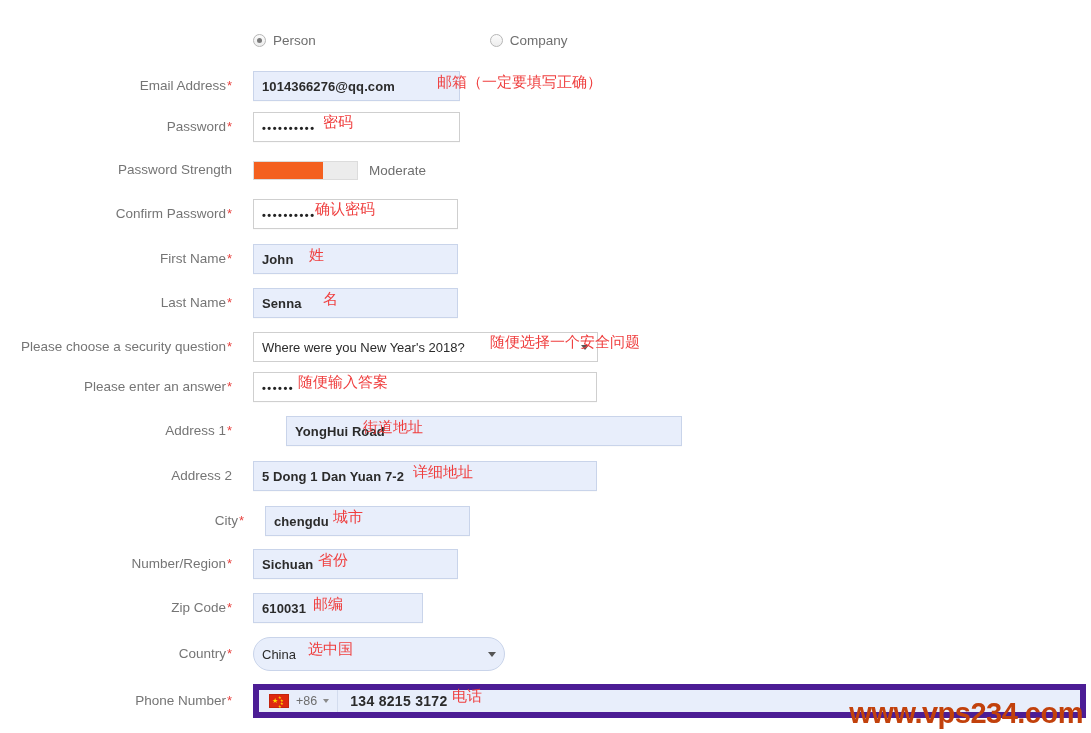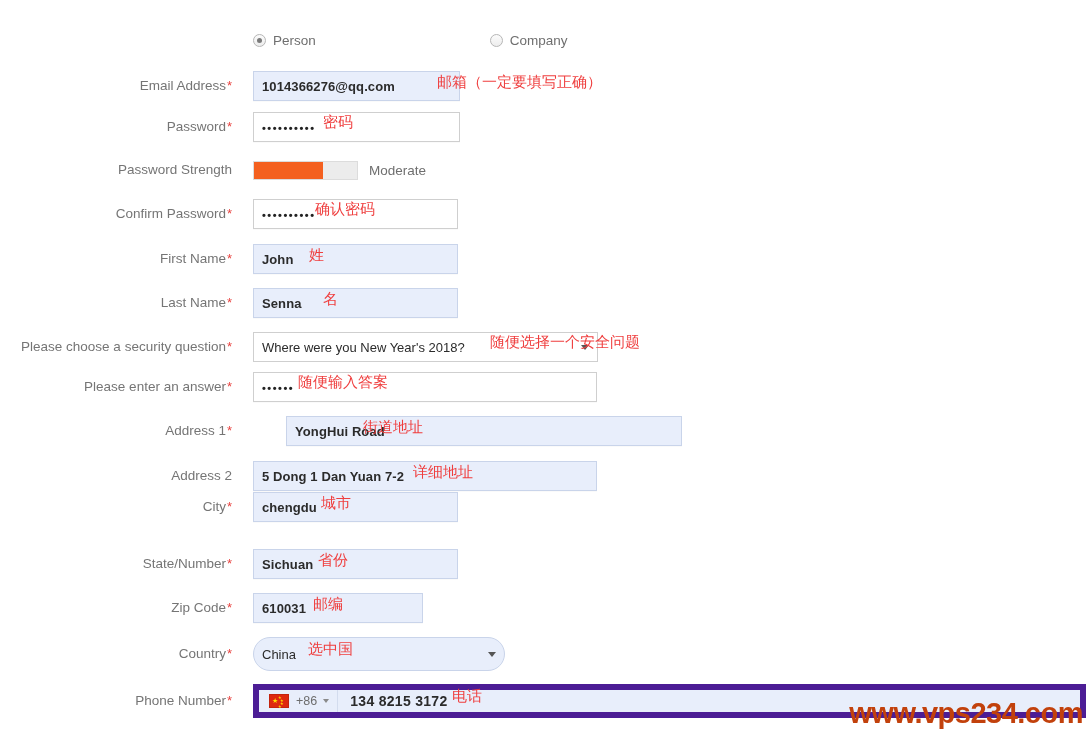--- a/index.html
+++ b/index.html
@@ -359,32 +359,32 @@
   <div class="row" style="top:461px;">
     <div class="label">Address 2</div>
     <div class="control">
       <div class="tbox autofill" style="width:344px;">
         <span class="val">5 Dong 1 Dan Yuan 7-2</span>
       </div>
       <span class="anno" style="left:160px;top:2px;">详细地址</span>
     </div>
   </div>
 
-  <div class="row" style="top:492px;">
+  <div class="row" style="top:506px;padding-left:12px;">
     <div class="label"><span>City</span><span class="req">*</span></div>
     <div class="control">
       <div class="tbox autofill" style="width:205px;">
         <span class="val">chengdu</span>
       </div>
       <span class="anno" style="left:68px;top:2px;">城市</span>
     </div>
   </div>
 
   <div class="row" style="top:549px;">
-    <div class="label"><span>State/Number</span><span class="req">*</span></div>
+    <div class="label"><span>Number/Region</span><span class="req">*</span></div>
     <div class="control">
       <div class="tbox autofill" style="width:205px;">
         <span class="val">Sichuan</span>
       </div>
       <span class="anno" style="left:65px;top:2px;">省份</span>
     </div>
   </div>
 
   <div class="row" style="top:593px;">
     <div class="label"><span>Zip Code</span><span class="req">*</span></div>

